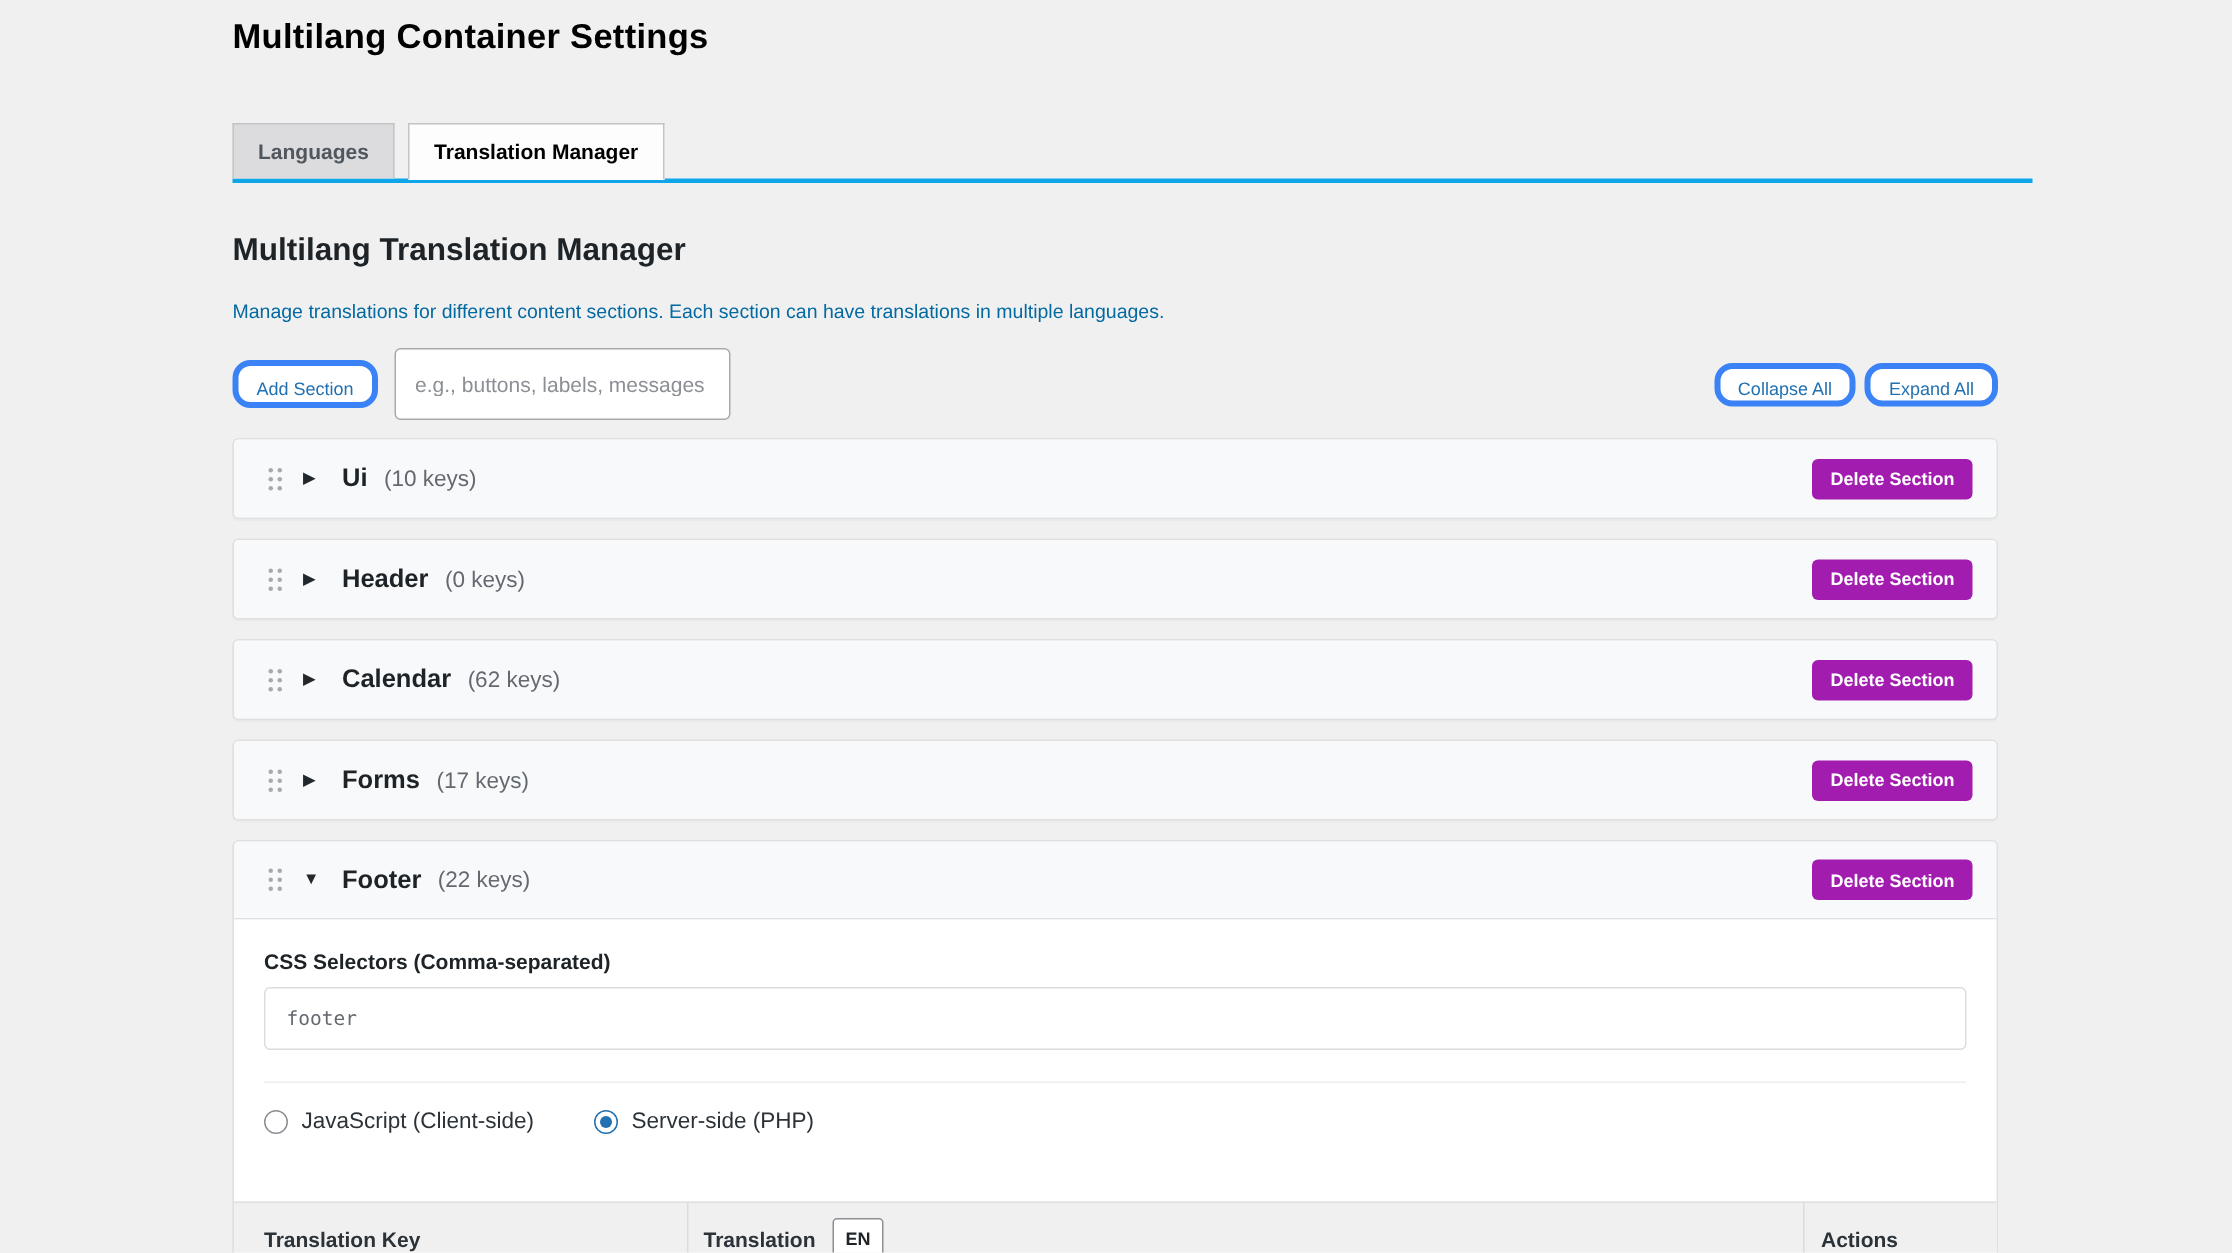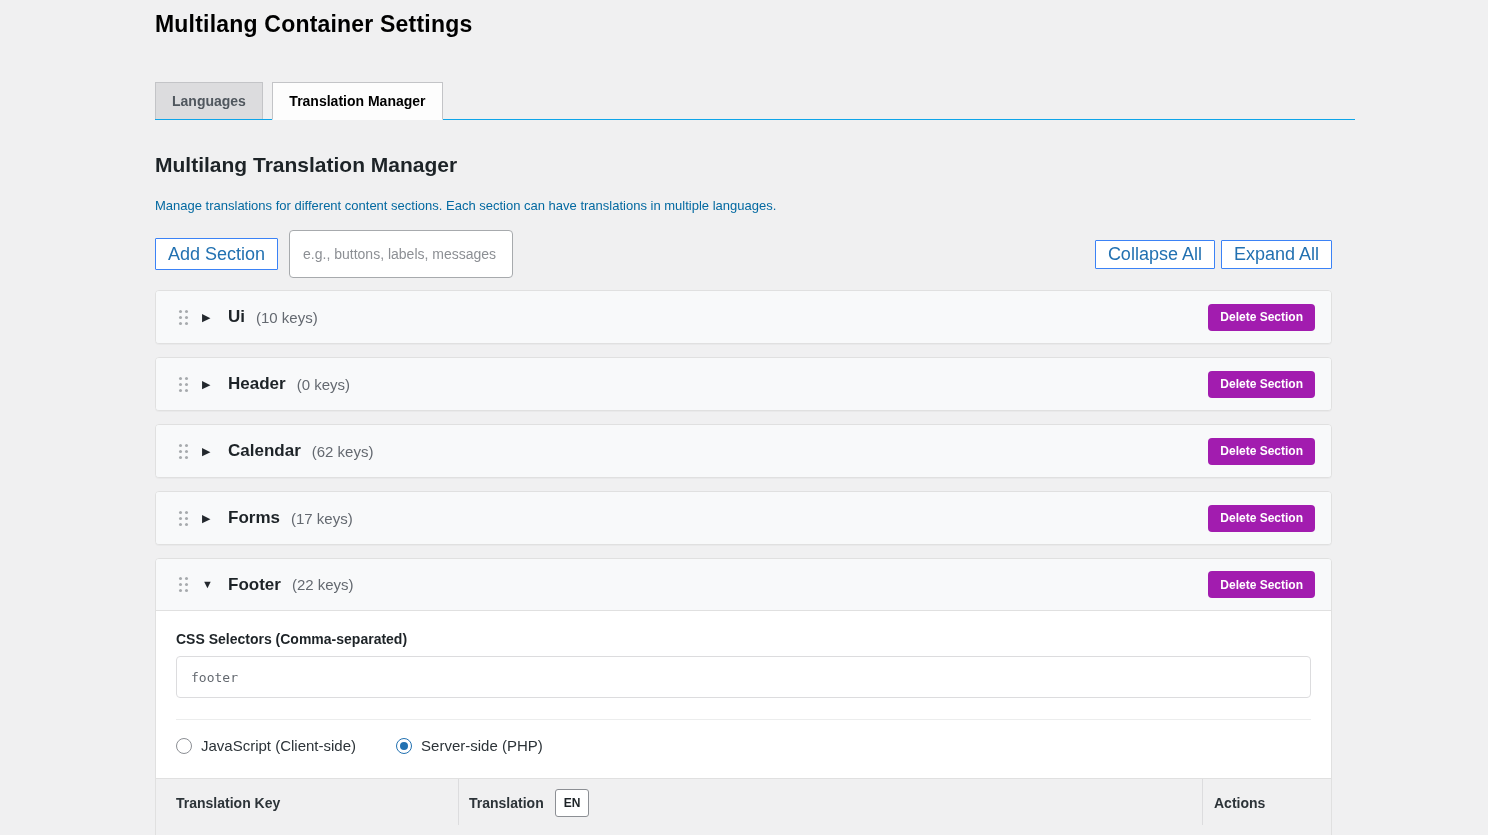--- a/index.html
+++ b/index.html
@@ -8,37 +8,37 @@
     background:#f0f0f1;
     font-family:"Liberation Sans", sans-serif;
     color:#1d2327;
   }
   .wrap { padding-top:9px; margin-left:155px; width:1200px; }
 
   
   .page-title { font-size:23px; font-weight:600; color:#000; line-height:30px; letter-spacing:.2px; }
 
   
-  .nav-tabs { margin-top:43px; border-bottom:1px solid #0ea5e9; width:1200px; }
+  .nav-tabs { margin-top:43px; border-bottom:3px solid #0ea5e9; width:1200px; }
   .nav-tab {
     display:inline-block; padding:10px 16px; font-size:14px; font-weight:600;
     background:#dcdcde; color:#50575e; border:1px solid #c3c4c7; border-bottom:none;
     margin:0 5px -1px 0; cursor:pointer; text-decoration:none; line-height:16px;
   }
   .nav-tab.active { background:#fdfdfd; color:#000; border-bottom:1px solid #fdfdfd; font-weight:700; }
 
   
   .manager-heading { margin-top:32px; font-size:21px; font-weight:700; color:#1d2327; line-height:26px; }
   .manager-desc { margin-top:20px; font-size:13px; color:#0369a1; line-height:16px; }
 
   
   .toolbar { margin-top:16px; width:1177px; display:flex; align-items:center; }
   .btn-secondary {
-    background:#fff; color:#2271b1; border:1px solid #3b82f6; border-radius:1px;
-    font-size:18px; font-family:inherit; padding:0 12px; height:32px; line-height:30px; cursor:pointer;
+    background:#fff; color:#2271b1; border:4px solid #3b82f6; border-radius:12px;
+    font-size:12px; font-family:inherit; padding:0 12px; height:32px; line-height:30px; cursor:pointer;
   }
   .btn-secondary.sm { height:29px; line-height:27px; }
   .search-input {
     margin-left:11px; width:224px; height:48px; border:1px solid #a7aaad; border-radius:4px;
     background:#fff; padding:0 13px; font-size:14px; font-family:inherit; color:#2c3338;
   }
   .search-input::placeholder { color:#8c8f94; opacity:1; }
   .toolbar-spacer { flex:1; }
   .toolbar .btn-secondary + .btn-secondary { margin-left:6px; }
 
@@ -62,21 +62,21 @@
   .caret.expanded::before { content:"\25BC"; }
   .section-name { font-size:17px; font-weight:700; color:#1d2327; margin-right:11px; }
   .section-keys { font-size:15px; color:#646970; }
   .delete-btn {
     margin-left:auto; background:#a21caf; color:#fff; border:none; border-radius:4px;
     font-size:12px; font-weight:700; font-family:inherit; padding:0 12px; height:27px; cursor:pointer;
   }
 
   
   .detail-body { background:#fff; }
-  .detail-inner { padding:20px 20px 24px 20px; }
+  .detail-inner { padding:20px 20px 45px 20px; }
   .field-label { display:block; font-size:14px; font-weight:700; color:#1d2327; line-height:17px; margin-bottom:8px; }
   .css-input {
     width:100%; height:42px; border:1px solid #dcdcde; border-radius:4px; background:#fff;
     padding:0 14px; font-family:"DejaVu Sans Mono","Liberation Mono",monospace; font-size:13px; color:#646970;
   }
   .detail-divider { border:none; border-top:1px solid #eceded; margin:21px 0 17px; }
   .radios { display:flex; align-items:center; gap:40px; margin-top:11px; }
   .radio-option { display:flex; align-items:center; gap:9px; font-size:15px; color:#2c3338; cursor:pointer; }
   .radio-circle {
     width:16px; height:16px; border-radius:50%; background:#fff; border:1px solid #8c8f94;

